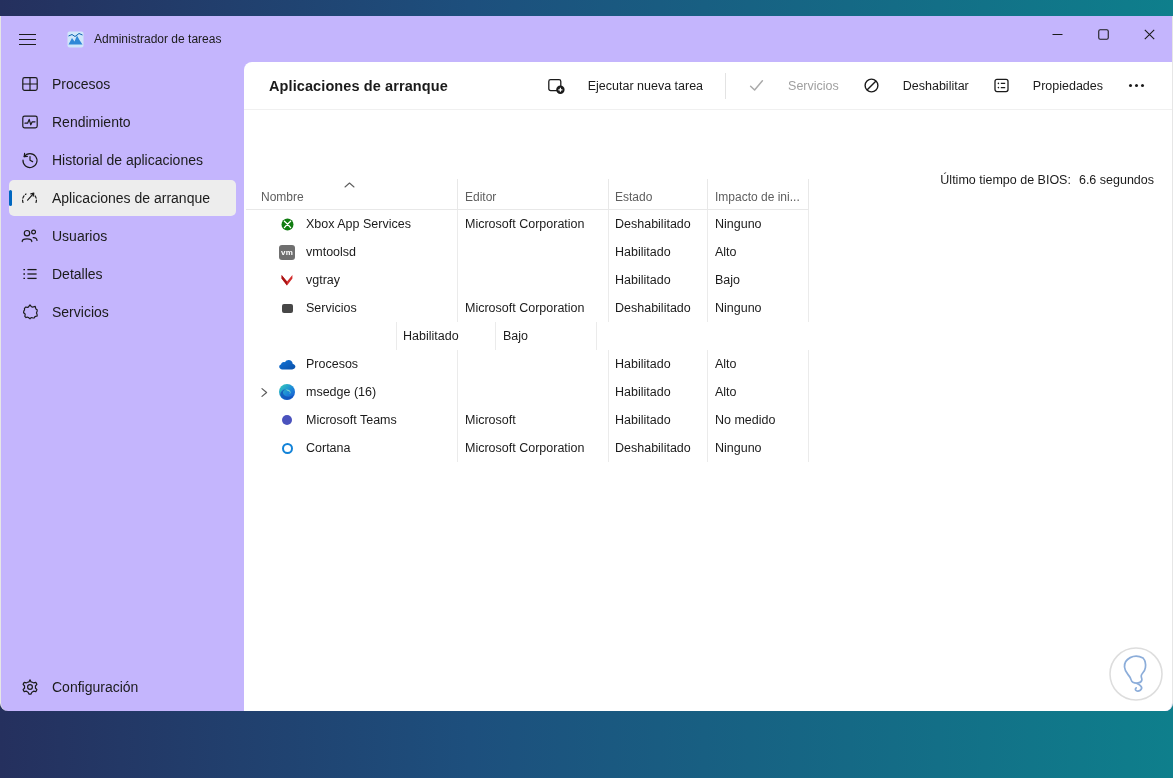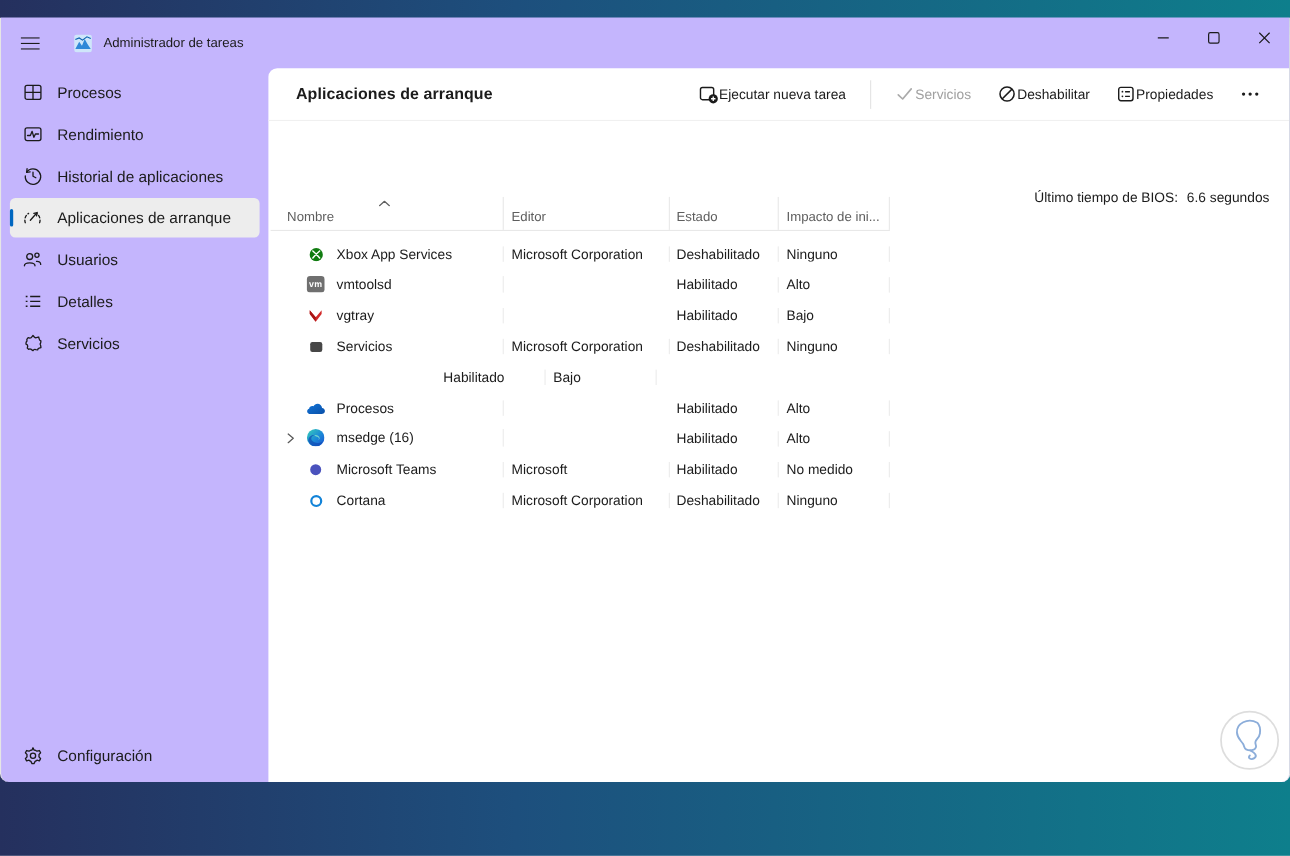--- a/index.html
+++ b/index.html
@@ -46,38 +46,38 @@
     position:absolute; left:243px; top:46px; right:0; bottom:0;
     background:#ffffff; border-top-left-radius:8px;
   }
   .toolbar {
     height:48px; display:flex; align-items:center;
     border-bottom:1px solid #f0f0f0; padding:0 16px 0 25px;
   }
   .page-title { font-size:14.5px; font-weight:700; color:#1b1b1b; letter-spacing:.1px; }
   .tb-right { margin-left:auto; display:flex; align-items:center; gap:4px; }
   .tb-btn {
-    display:flex; align-items:center; gap:1px; padding:6px 10px; border-radius:5px;
+    display:flex; align-items:center; gap:23px; padding:6px 10px; border-radius:5px;
     background:none; border:none; font-family:inherit; font-size:12.5px; color:#1b1b1b; cursor:pointer; white-space:nowrap;
   }
   .tb-btn.disabled { color:#a0a0a0; cursor:default; }
   .tb-sep { width:1px; height:26px; background:#e3e3e3; margin:0 8px; }
   .tb-more { display:flex; gap:3px; padding:10px 12px; border-radius:5px; cursor:pointer; align-items:center; }
   .tb-more i { width:3px; height:3px; border-radius:50%; background:#1b1b1b; display:block; }
   .bios { position:absolute; top:111px; right:18px; font-size:12.5px; color:#1b1b1b; }
   .bios .v { margin-left:8px; }
   
   .grid { position:absolute; left:2px; top:117px; }
   .thead { display:flex; height:31px; border-bottom:1px solid #e8e8e8; }
   .th {
     position:relative; display:flex; align-items:flex-end; padding:0 0 5px 0;
     font-size:12px; color:#5e5e5e; border-right:1px solid #e8e8e8; cursor:pointer;
   }
   .th .sort { position:absolute; top:3px; left:98px; }
-  .trow { display:flex; height:28px; cursor:default;align-items:flex-end; }
+  .trow { display:flex; height:28px; cursor:default; }
   .td {
     display:flex; align-items:center; font-size:12.5px; color:#1b1b1b;
     border-right:1px solid #ebebeb; overflow:hidden; white-space:nowrap;
   }
   .c1 { width:212px; padding-left:15px; }
   .c2 { width:151px; padding-left:7px; }
   .c3 { width:99px;  padding-left:6px; }
   .c4 { width:101px; padding-left:7px; }
   .td.c1 { padding-left:0; }
   .chev-slot { width:25px; display:flex; align-items:center; justify-content:flex-end; padding-right:2px; flex:none; }

